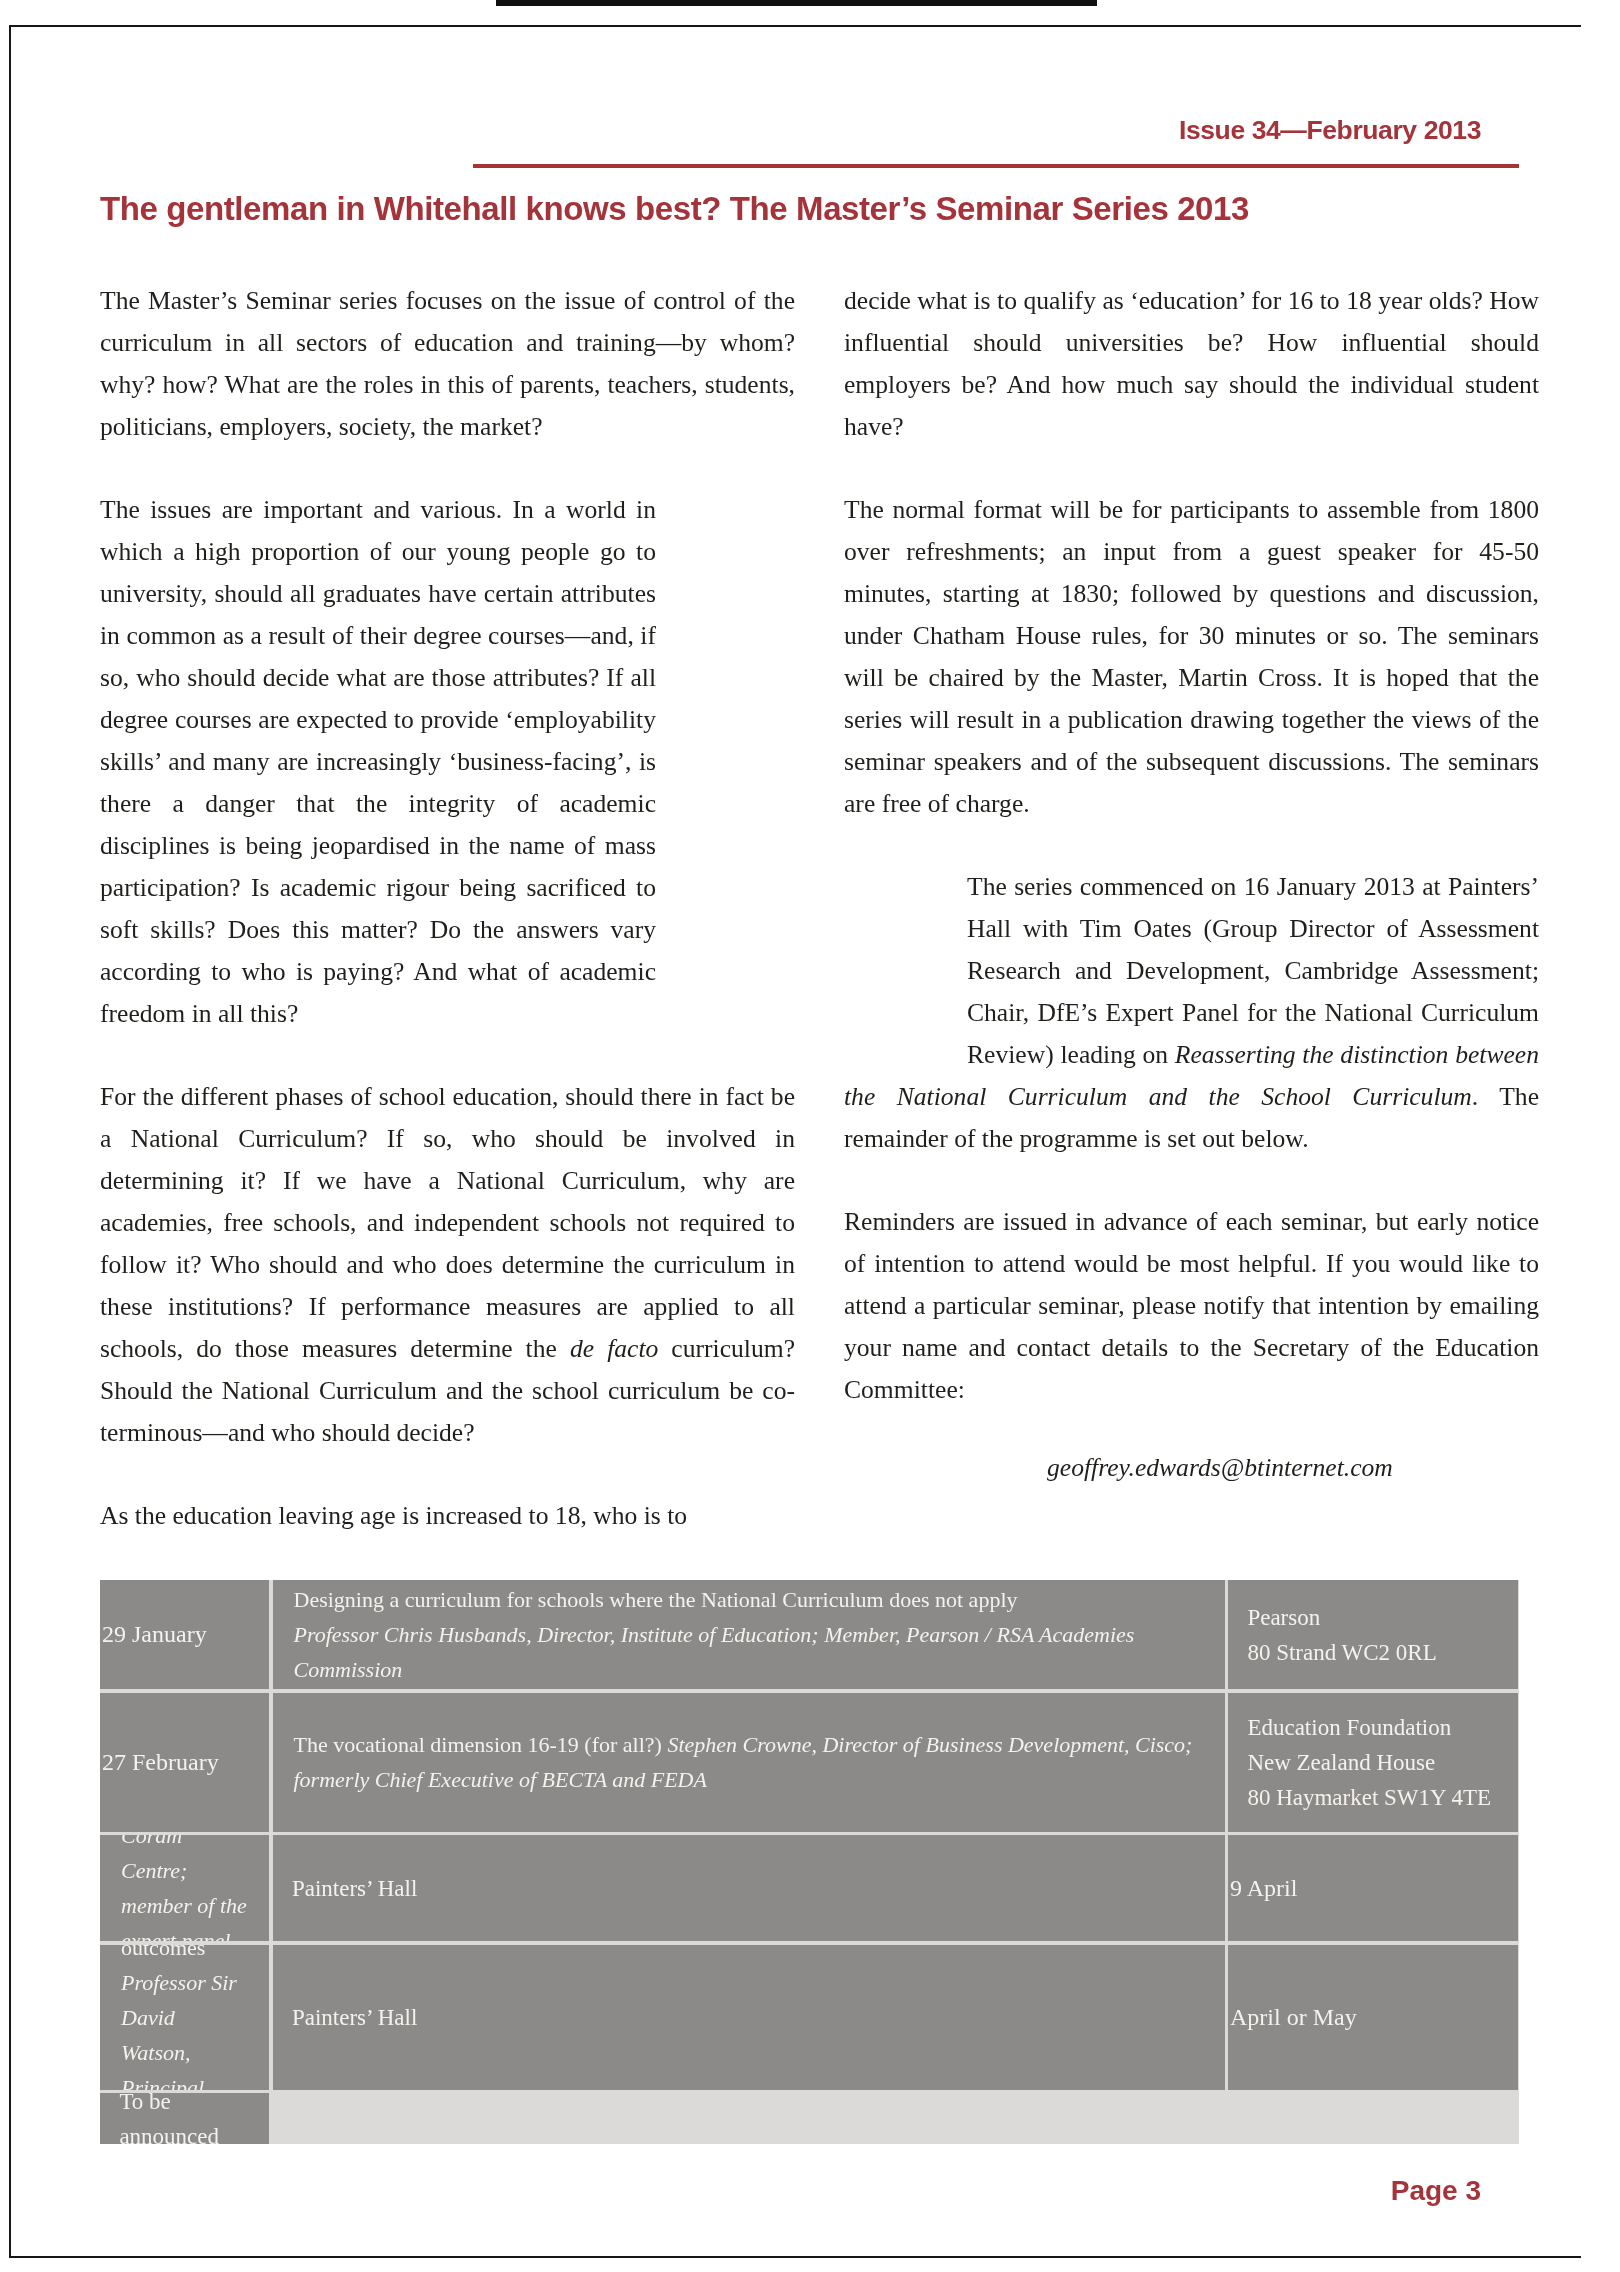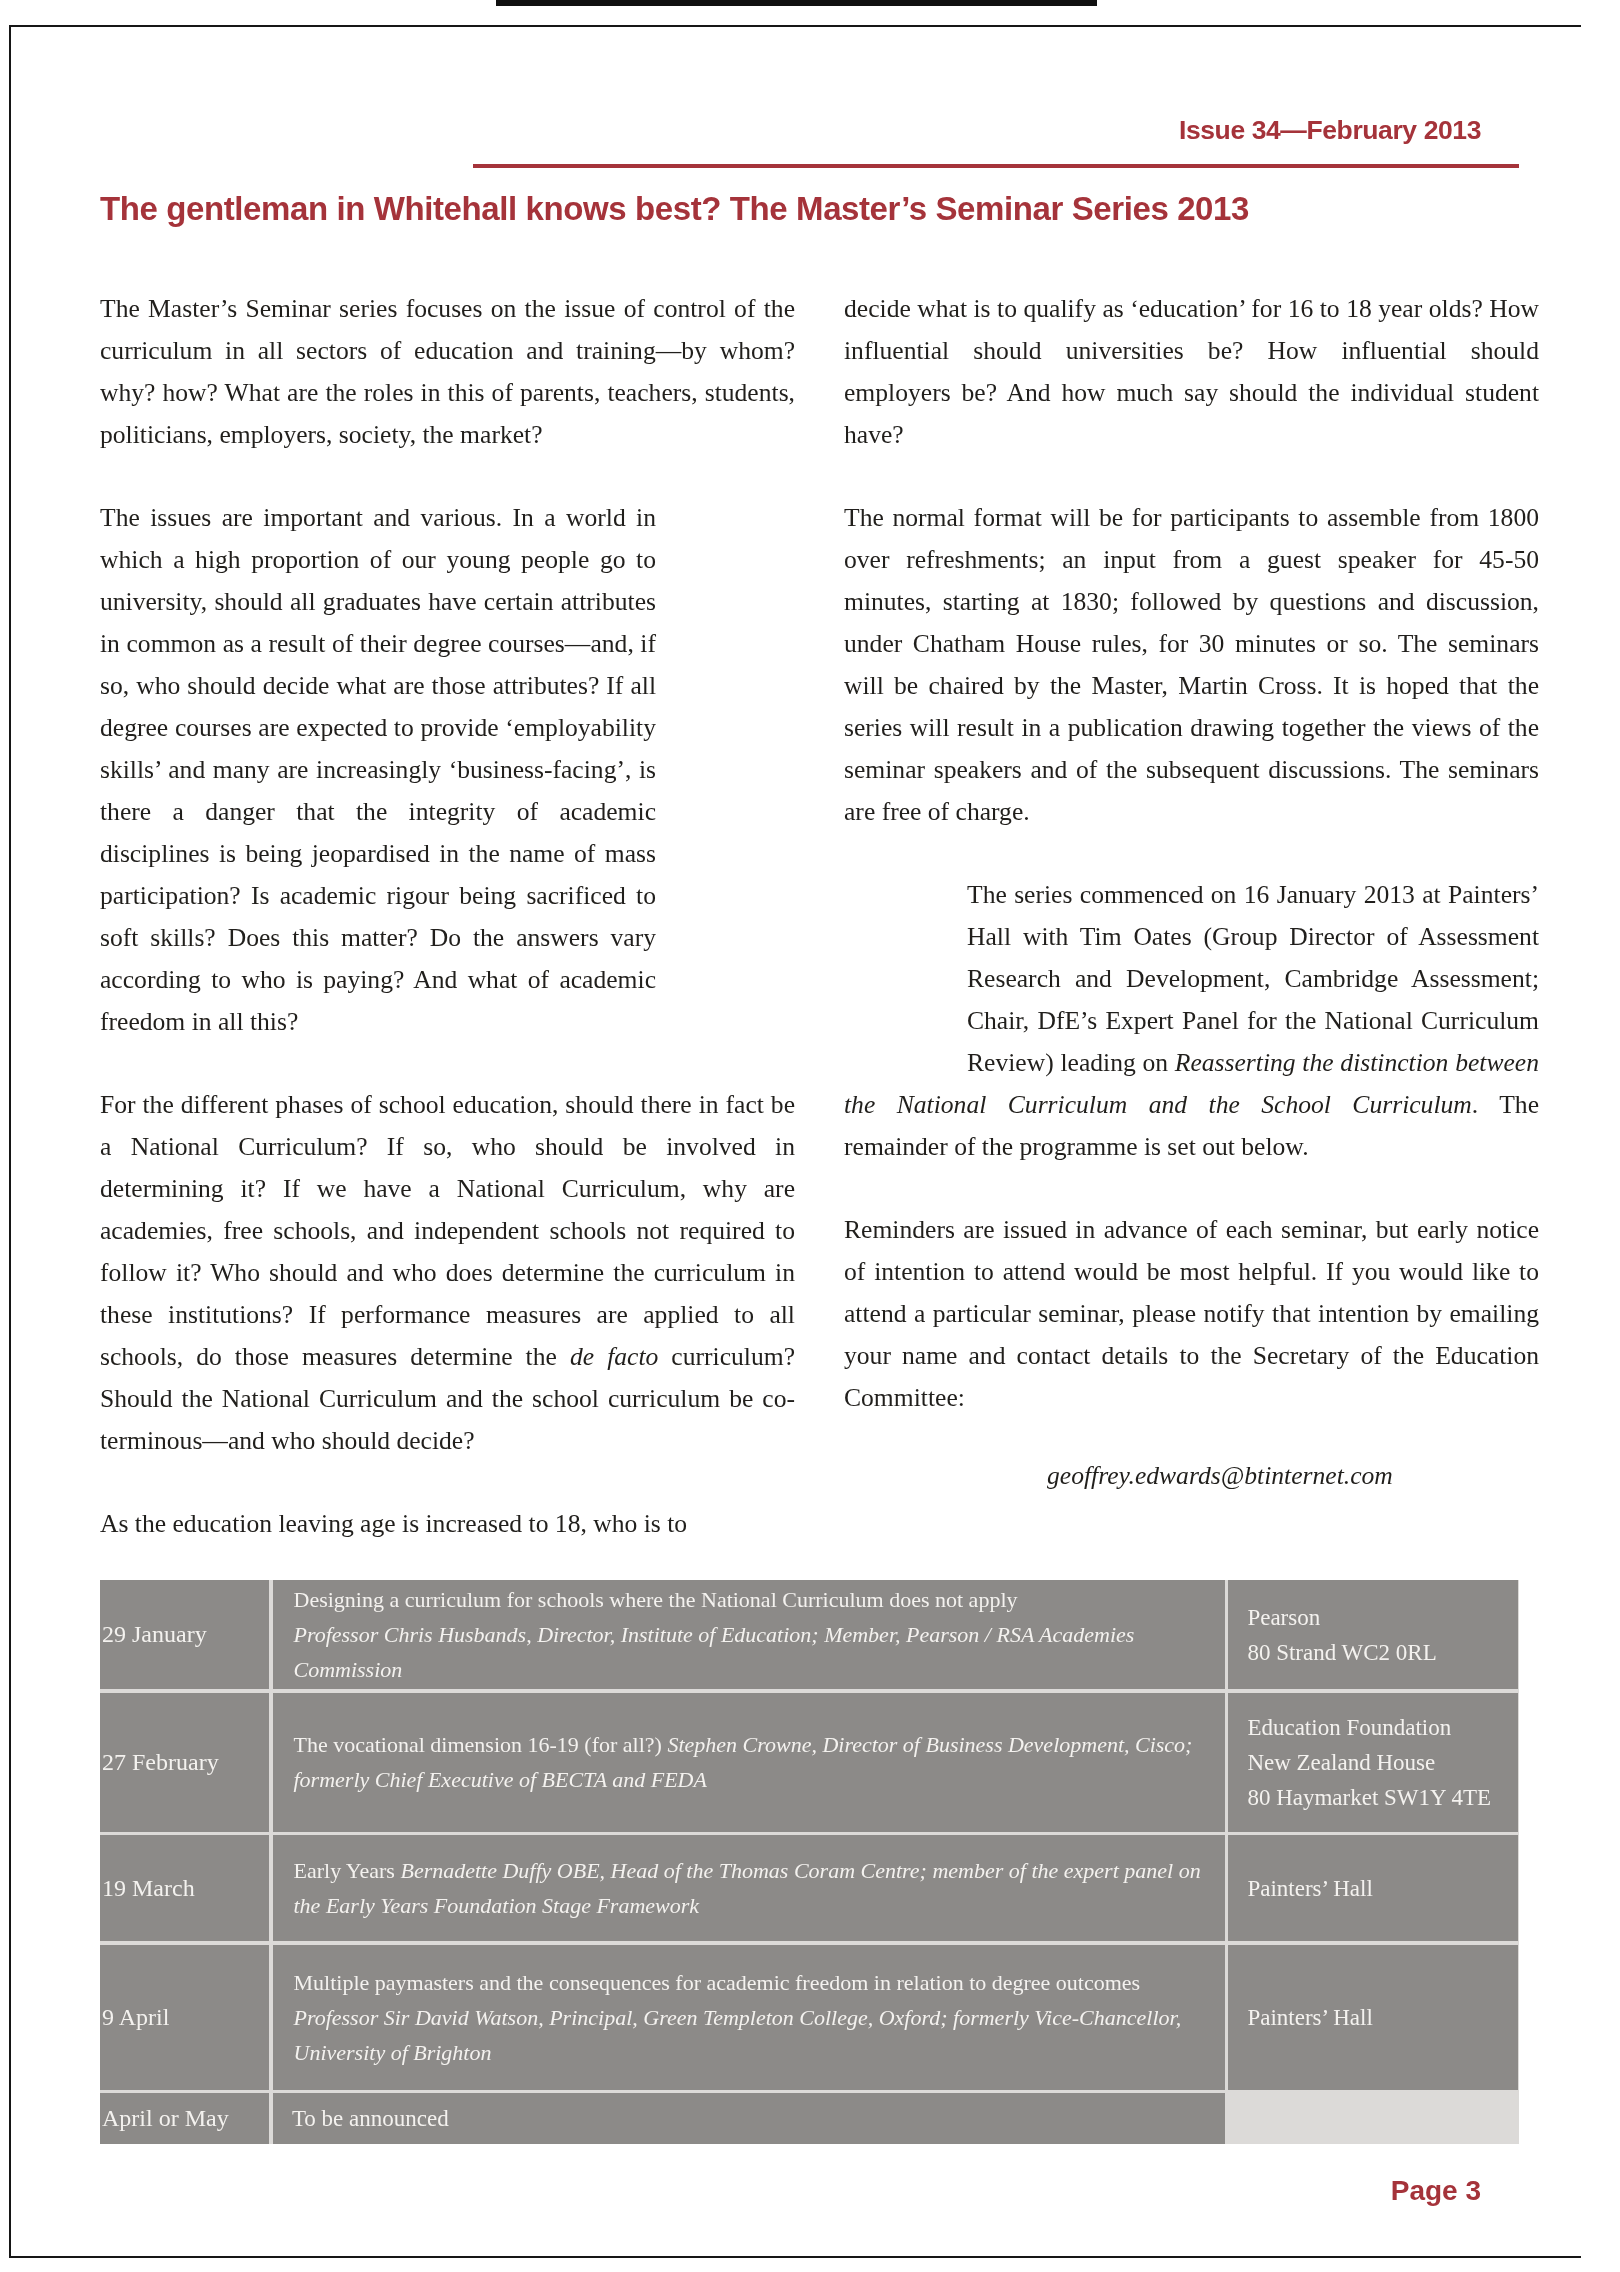--- a/index.html
+++ b/index.html
@@ -22,21 +22,21 @@
     position:absolute; top:115px; right:100px;
     font-family:"Liberation Sans", sans-serif; font-weight:bold; font-size:26.5px;
     color:var(--red); letter-spacing:-0.4px;
   }
   .rule{position:absolute; left:473px; top:164px; width:1046px; height:3.5px; background:var(--red);}
   .title{
     position:absolute; left:100px; top:190px; margin:0;
     font-family:"Liberation Sans", sans-serif; font-weight:bold; font-size:33px;
     color:var(--red); letter-spacing:-0.4px;
   }
-  .cols{position:absolute; left:100px; top:288px; width:1439px; display:flex; gap:49px;}
+  .cols{position:absolute; left:100px; top:280px; width:1439px; display:flex; gap:49px;}
   .col{width:695px; font-size:25.6px; line-height:42px; text-align:justify; hyphens:auto;}
   .para{margin:0 0 41px 0;}
   .it{font-style:italic;}
   .sp-a{float:right; width:139px; height:185px; margin-top:401px;}
   .sp-b{float:left; width:123px; height:132px; margin-top:42px;}
   .email{margin:-5.3px 0 0 203px; font-style:italic;}
   .sponsor{position:absolute; left:661px; top:965px; width:275px; text-align:center; background:#fff; padding-bottom:1.8px;}
   .sup{font-family:"Liberation Sans", sans-serif; font-weight:bold; font-size:19.4px; letter-spacing:4.4px; color:var(--green-label);}
   .pbox{
     margin-top:10.6px; height:81px; background:var(--green);
@@ -122,21 +122,20 @@
         <span>The vocational dimension 16-19 (for all?)</span>
         <span class="it">Stephen Crowne, Director of Business Development, Cisco; formerly Chief Executive of BECTA and FEDA</span>
       </div>
     </div>
     <div class="cell loc">
       <div>Education Foundation
 New Zealand House
 80 Haymarket SW1Y 4TE</div>
     </div>
 
-    <div class="cell date">19 March</div>
     <div class="cell desc">
       <div>
         <span>Early Years</span>
         <span class="it">Bernadette Duffy OBE, Head of the Thomas Coram Centre; member of the expert panel on the Early Years Foundation Stage Framework</span>
       </div>
     </div>
     <div class="cell loc">
       <div>Painters’ Hall</div>
     </div>
 

